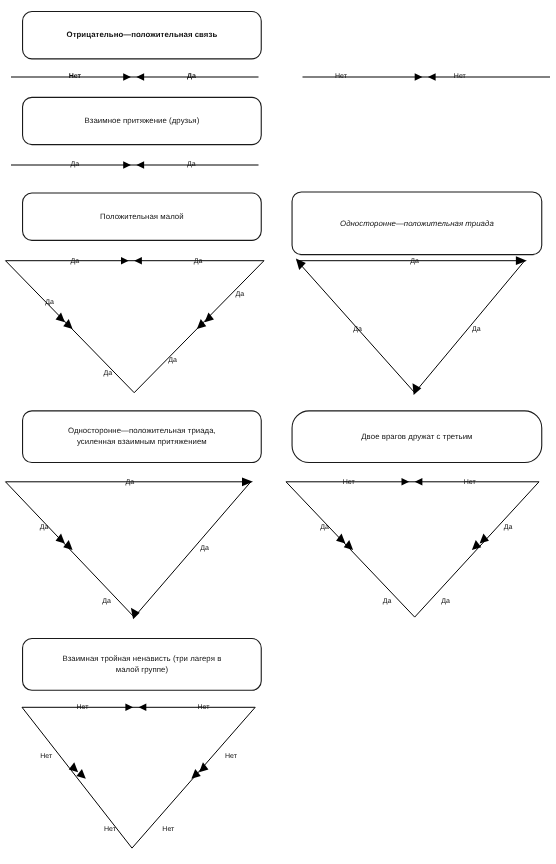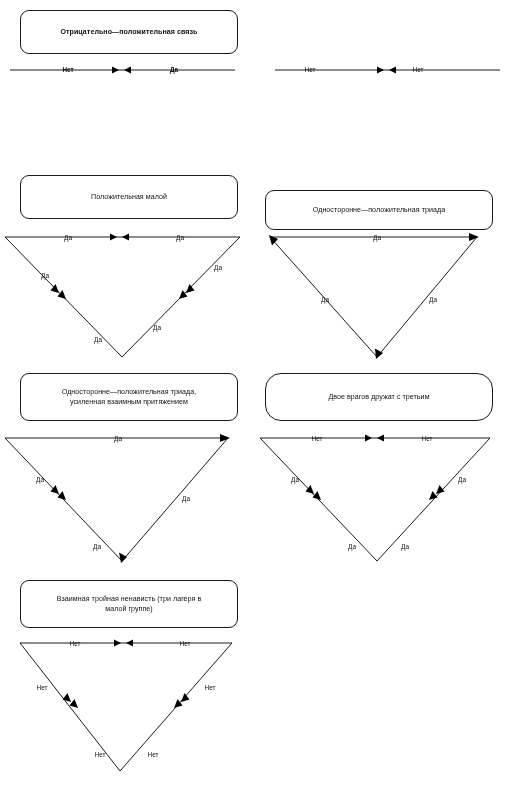--- a/index.html
+++ b/index.html
@@ -91,20 +91,32 @@
   <div class="panel" style="left:255px; top:0px; width:250px; height:85px;">
     <svg class="graph" style="left:0px; top:60px; width:250px; height:20px;" viewBox="0 0 250 20">
       <line x1="20" y1="10" x2="245" y2="10"></line>
       <polygon class="head" points="129,10 122,6.6 122,13.4"></polygon>
       <polygon class="head" points="134,10 141,6.6 141,13.4"></polygon>
     </svg>
     <div class="edge-label" style="left:55px; top:70px;">Нет</div>
     <div class="edge-label" style="left:163px; top:70px;">Нет</div>
   </div>
 
+  <div class="panel" style="left:0px; top:88px; width:250px; height:85px;">
+    <div class="caption-box" style="left:20px; top:0px; width:218px; height:44px;">
+      <span class="caption-text">Взаимное притяжение (друзья)</span>
+    </div>
+    <svg class="graph" style="left:0px; top:52px; width:250px; height:20px;" viewBox="0 0 250 20">
+      <line x1="10" y1="10" x2="235" y2="10"></line>
+      <polygon class="head" points="119,10 112,6.6 112,13.4"></polygon>
+      <polygon class="head" points="124,10 131,6.6 131,13.4"></polygon>
+    </svg>
+    <div class="edge-label" style="left:68px; top:62px;">Да</div>
+    <div class="edge-label" style="left:174px; top:62px;">Да</div>
+  </div>
 
   <div class="panel" style="left:0px; top:172px; width:250px; height:195px;">
     <div class="caption-box" style="left:20px; top:3px; width:218px; height:44px;">
       <span class="caption-text">Положительная малой</span>
     </div>
     <svg class="graph" style="left:0px; top:60px; width:250px; height:135px;" viewBox="0 0 250 135">
 
       <path class="edge" d="M5,5 L240,5"></path>
       <path class="edge" d="M5,5 L122,125"></path>
       <path class="edge" d="M240,5 L122,125"></path>
@@ -120,21 +132,21 @@
     </svg>
     <div class="edge-label" style="left:68px; top:66px;">Да</div>
     <div class="edge-label" style="left:180px; top:66px;">Да</div>
     <div class="edge-label" style="left:45px; top:104px;">Да</div>
     <div class="edge-label" style="left:98px; top:168px;">Да</div>
     <div class="edge-label" style="left:218px; top:96px;">Да</div>
     <div class="edge-label" style="left:157px; top:156px;">Да</div>
   </div>
 
   <div class="panel" style="left:255px; top:172px; width:250px; height:195px;">
-    <div class="caption-box" style="left:10px; top:18px; width:228px; height:40px;">
+    <div class="caption-box" style="left:10px; top:2px; width:228px; height:58px;font-style:italic;">
       <span class="caption-text">Односторонне—положительная триада</span>
     </div>
     <svg class="graph" style="left:0px; top:60px; width:250px; height:135px;" viewBox="0 0 250 135">
 
       <path class="edge" d="M15,5 L222,5"></path>
       <path class="edge" d="M222,5 L122,125"></path>
       <path class="edge" d="M122,125 L15,5"></path>
 
       <polygon class="head" points="224,5 214,1 214,9"></polygon>
 

